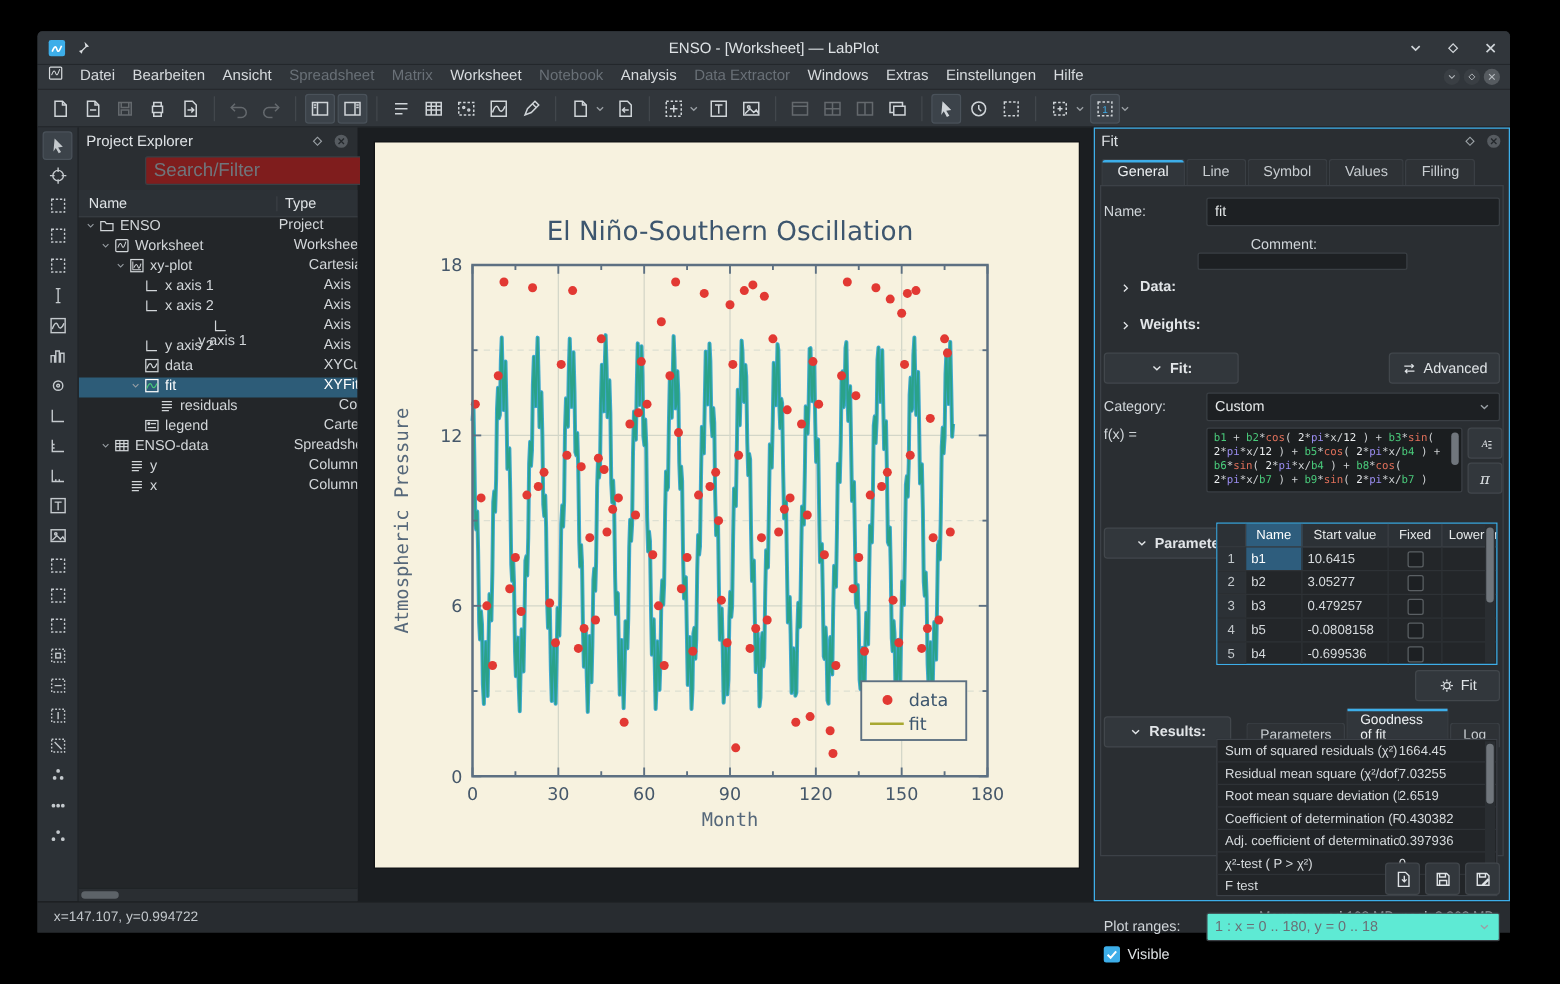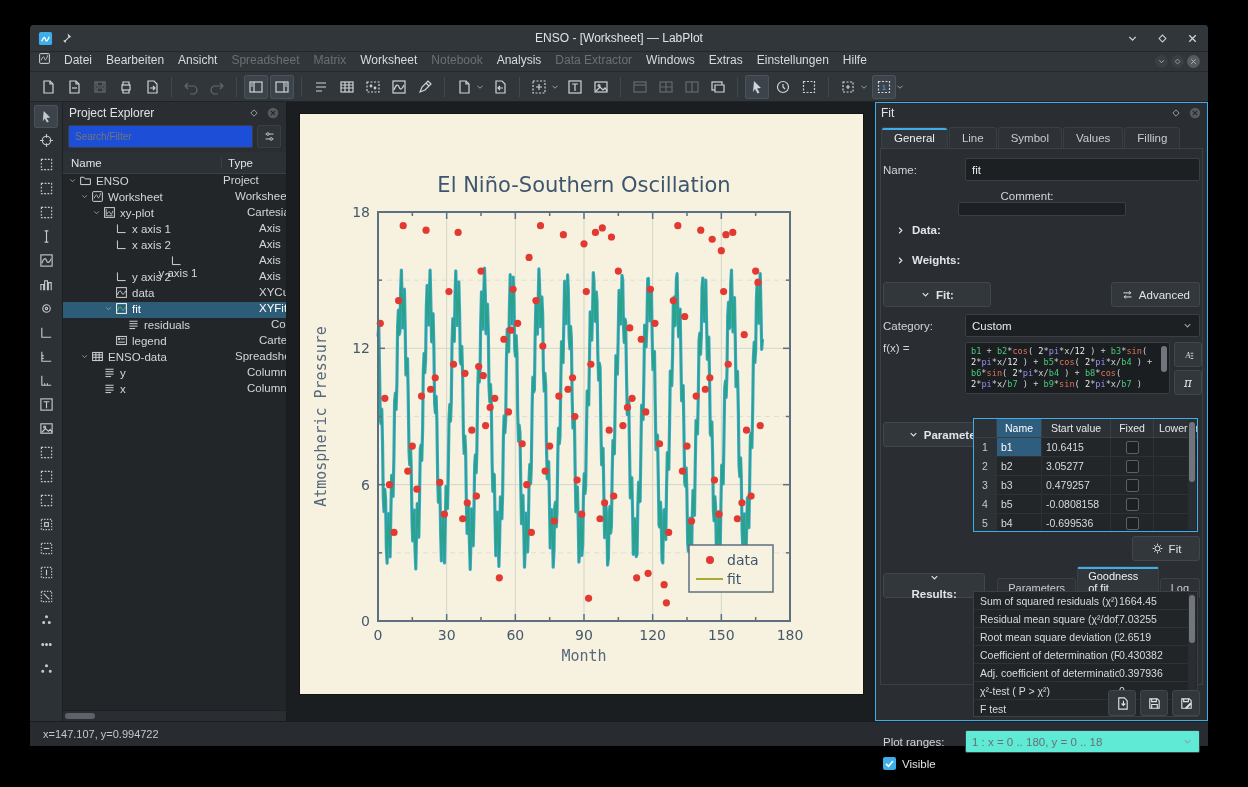--- a/index.html
+++ b/index.html
@@ -40,22 +40,22 @@
     align-items:center;padding-top:3px;gap:1px;overflow:hidden;}
   .ls-btn{width:24px;height:23px;border-radius:3px;display:flex;align-items:center;justify-content:center;
     color:#c4c9cd;cursor:pointer;flex:none;}
   .ls-btn.active{background:#3c434a;box-shadow:inset 0 0 0 1px #4a525a;}
   
   .explorer{width:223px;background:#2a2e32;border-right:2px solid #1a1d20;display:flex;flex-direction:column;}
   .dock-titlerow{height:22px;display:flex;align-items:center;padding:0 6px;color:#dfe3e6;font-size:12px;}
   .dock-titlerow .dticons{margin-left:auto;display:flex;gap:6px;align-items:center;color:#9aa0a5;}
   .dticon{cursor:pointer;display:flex;align-items:center;}
   .searchrow{display:flex;gap:4px;padding:1px 5px 4px 5px;align-items:center;}
-  .search-input{flex:1;height:21px;background:#1d4ed8;border:1px solid #3a3f44;border-radius:2px;color:#e6e9ea;
-    font-size:10px;padding:0 6px;outline:none;font-family:"Liberation Sans",sans-serif;}
+  .search-input{flex:1;height:21px;background:#7f1d1d;border:1px solid #3a3f44;border-radius:2px;color:#e6e9ea;
+    font-size:15px;padding:0 6px;outline:none;font-family:"Liberation Sans",sans-serif;margin-left:48px;}
   .search-input::placeholder{color:#6f767c;}
   .filt-btn{width:22px;height:21px;border:1px solid #3a3f44;border-radius:2px;display:flex;align-items:center;
     justify-content:center;color:#c4c9cd;cursor:pointer;background:#2f3438;}
   .tree-head{display:flex;height:21px;align-items:center;border-bottom:1px solid #3a3f44;background:#2c3136;
     font-size:11.5px;color:#dfe3e6;}
   .tree-head .hc1{width:150px;padding-left:8px;border-right:1px solid #3a3f44;}
   .tree-head .hc2{flex:1;padding-left:6px;}
   .tree{flex:1;background:#232629;overflow:hidden;position:relative;}
   .trow{display:flex;height:16px;align-items:flex-start;font-size:11.5px;color:#d2d6d9;cursor:pointer;}
   .trow.selected{background:#2d5c78;color:#fff;}
@@ -1150,21 +1150,21 @@
             <span id="gear-ico">
                 <svg width="13" height="13" viewBox="0 0 16 16" fill="none" stroke="currentColor" stroke-width="1.2">
                   <circle cx="8" cy="8" r="3"></circle>
                   <path d="M8 2v2M8 12v2M2 8h2M12 8h2M4 4l1.4 1.4M10.6 10.6L12 12M12 4l-1.4 1.4M5.4 10.6L4 12"></path>
                 </svg>
               </span>
               <span>Fit</span>
             </span>
         </div>
         <div class="frow" style="top:464px;align-items:flex-end;">
-          <span class="secbtn" style="width:86px;justify-content:center;flex-direction:column;">
+          <span class="secbtn" style="width:86px;justify-content:center;">
             <span id="chev-results">
                 <svg width="11" height="11" viewBox="0 0 16 16" fill="none" stroke="currentColor" stroke-width="1.2">
                   <path d="M4 6l4 4 4-4" stroke-width="1.6"></path>
                 </svg>
               </span>
               <span>Results:</span>
             </span>
           <span class="rtabs" style="margin-left:12px;" id="rtabs">
               <span class="rtab">Parameters</span>
               <span class="rtab active">Goodness of fit</span>

